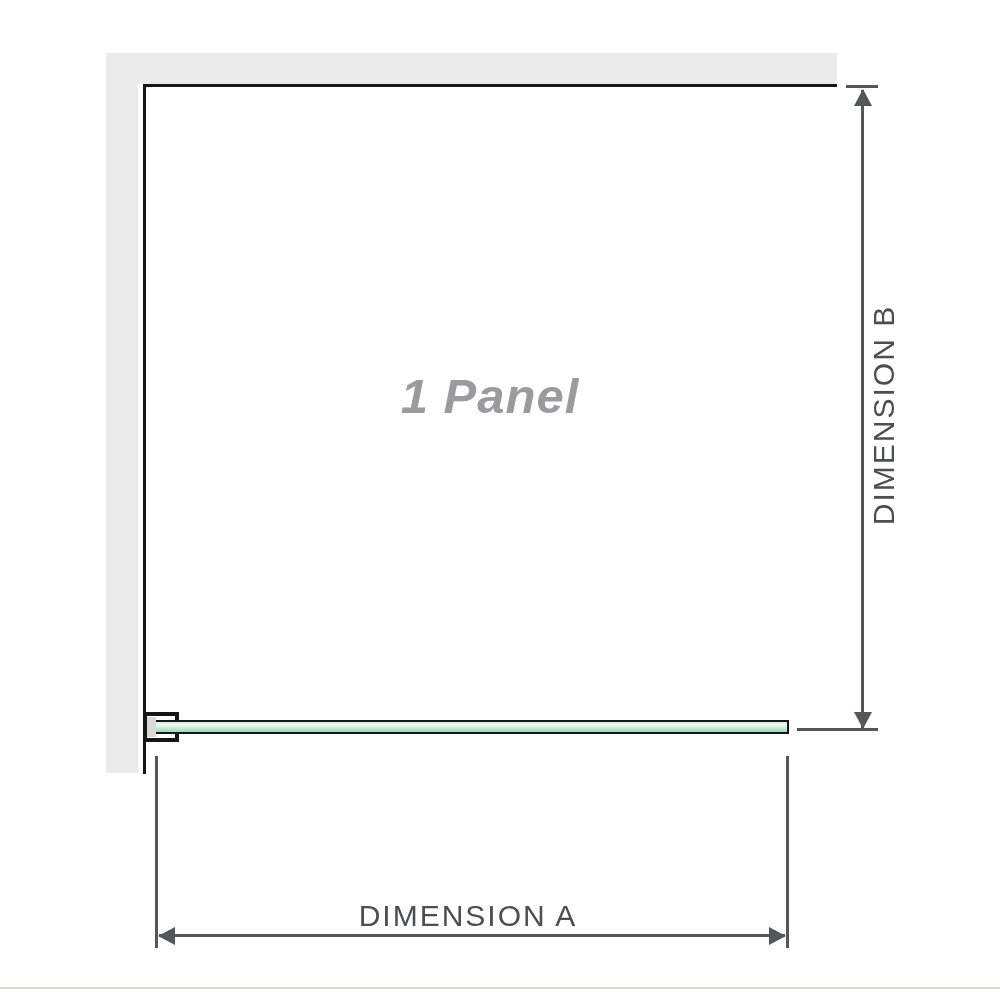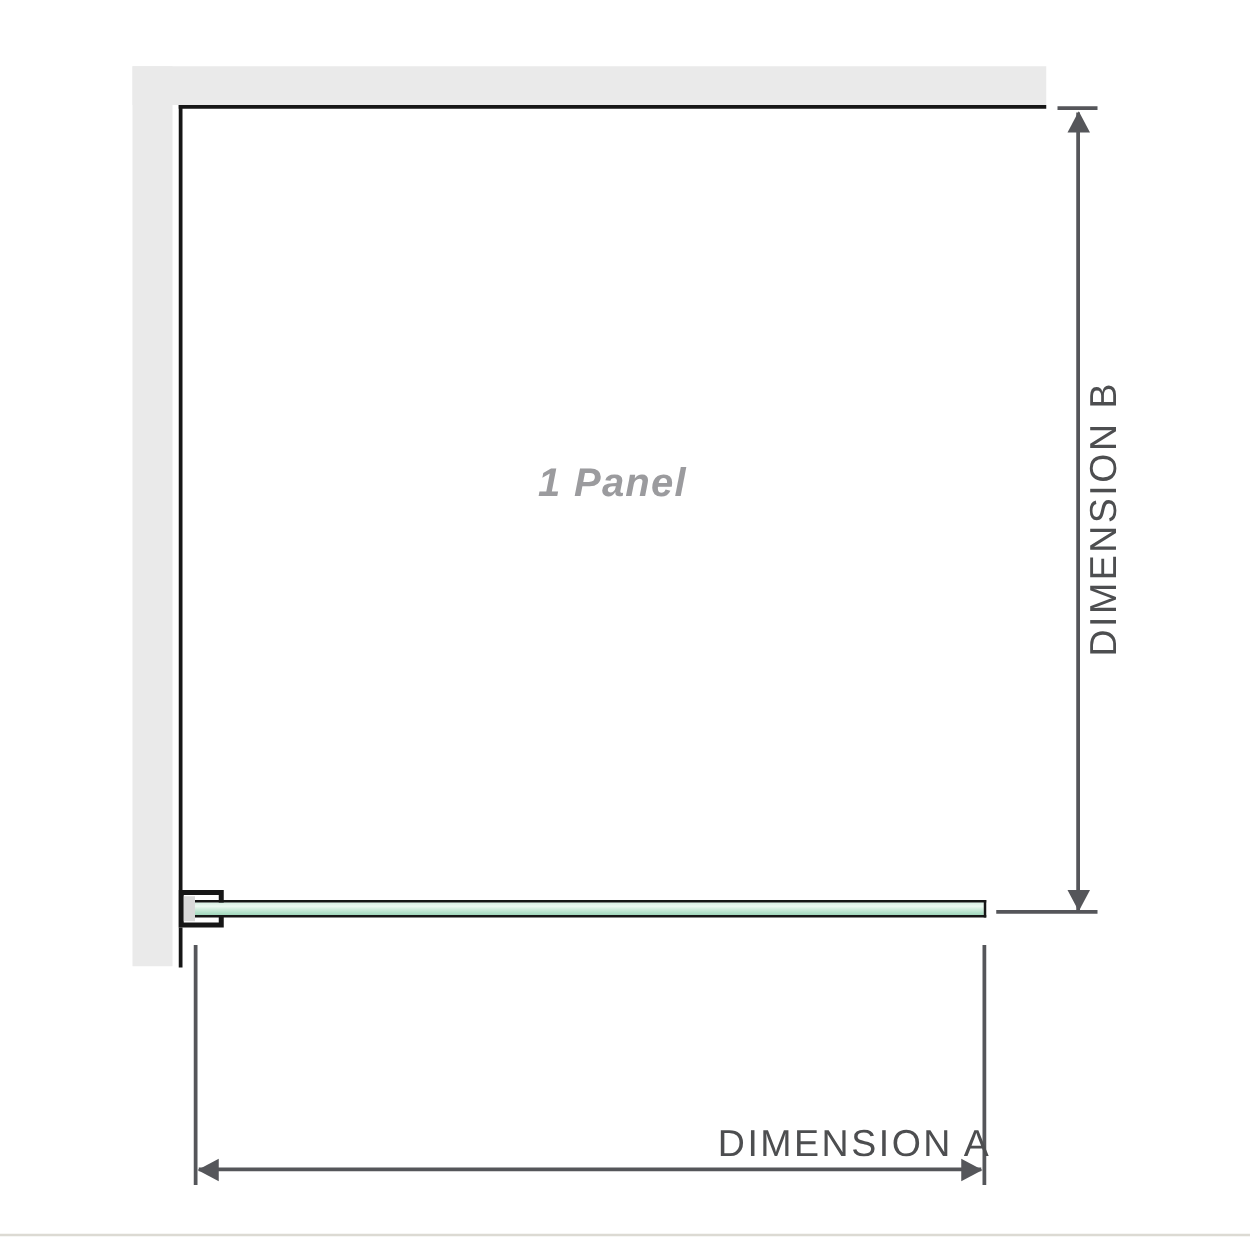--- a/index.html
+++ b/index.html
@@ -24,21 +24,21 @@
 
   
   .outline { background: var(--outline, #161616); }
   .outline-top  { left: 143px; top: 84px; width: 694px; height: 3px; }
   .outline-left { left: 143px; top: 84px; width: 3px;   height: 690px; }
 
   
   .panel-label {
     left: 143px; top: 368px; width: 694px;
     text-align: center;
-    font-size: 32px;
+    font-size: 49px;
     font-style: italic;
     font-weight: 600;
     letter-spacing: 1px;
     color: var(--panel_text, #9b9b9e);
   }
 
   
   .bracket {
     left: 143px; top: 712px; width: 36px; height: 30px;
     box-sizing: border-box;
@@ -105,21 +105,21 @@
     white-space: nowrap;
   }
   .dimb-label {
     left: 734px; top: 399px; width: 300px; height: 32px;
     line-height: 32px;
     text-align: center;
     transform: rotate(-90deg);
   }
   .dima-label {
     left: 143px; top: 899px; width: 650px;
-    text-align: right;
+    text-align: center;
   }
 
   
   .divider {
     left: 0; top: 987px; width: 1000px; height: 2px;
     background: var(--divider, #dcdad3);
   }
 </style>
 </head>
 <body>

